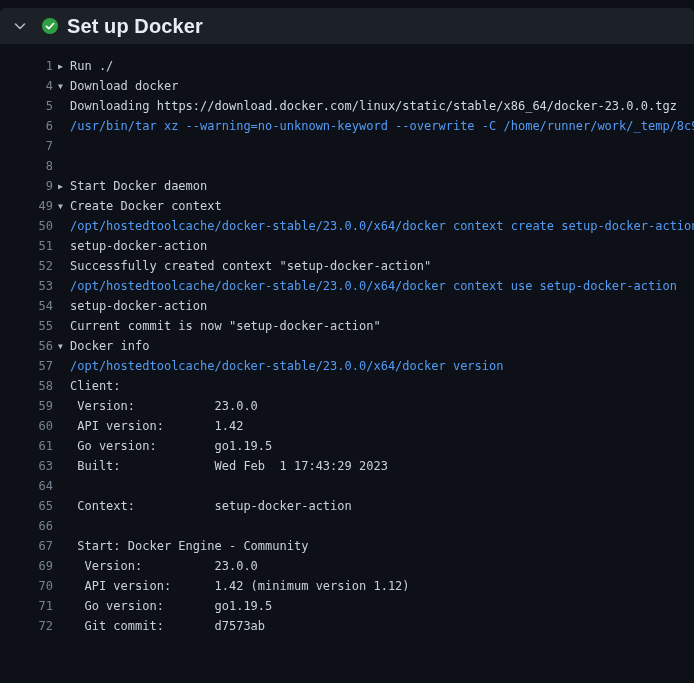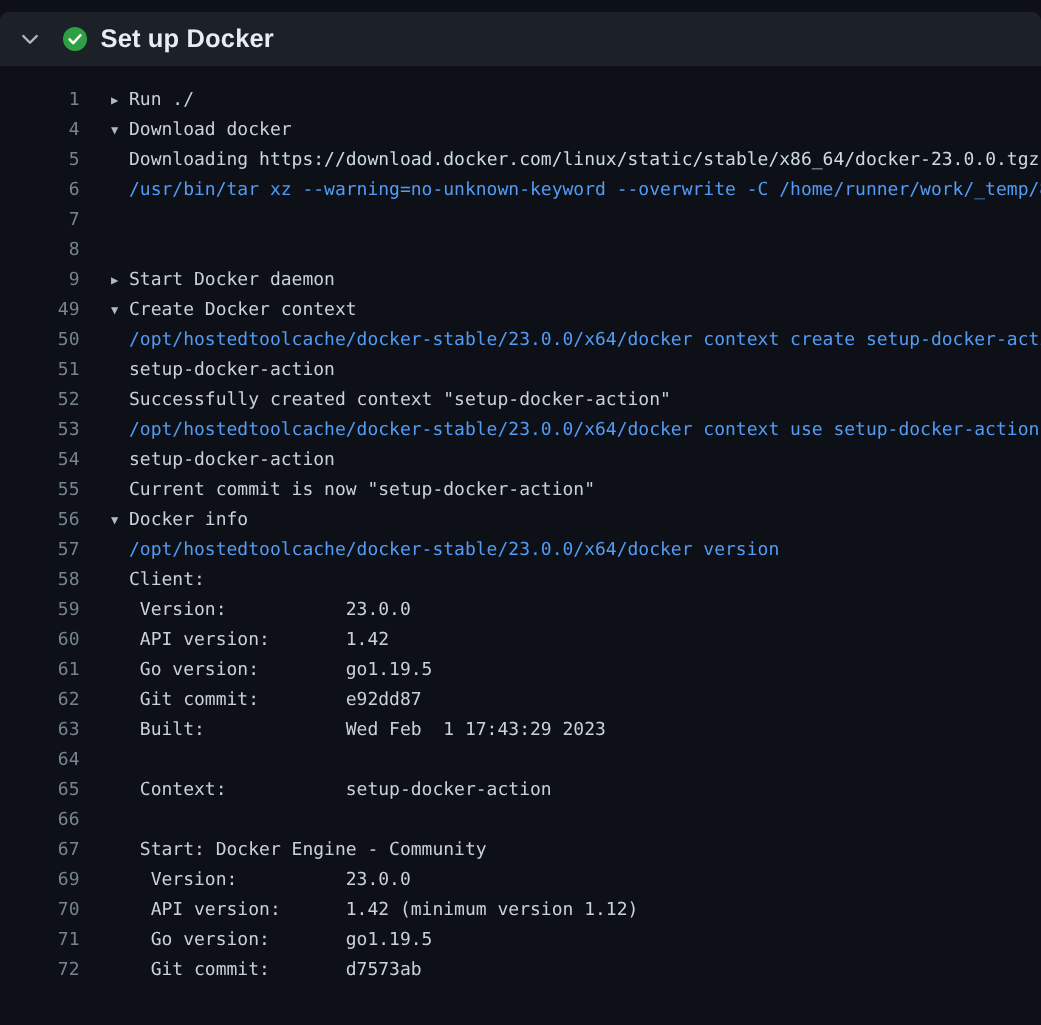--- a/index.html
+++ b/index.html
@@ -23,21 +23,21 @@
     display: flex;
     align-items: center;
     padding: 0 12px;
     border-radius: 6px 6px 0 0;
     cursor: pointer;
   }
   .chev { width: 16px; height: 16px; display: inline-flex; margin-right: 14px; flex: none; }
   .check { width: 16px; height: 16px; display: inline-flex; margin-right: 9px; flex: none; }
   .step-title {
     color: #e6edf3;
-    font-size: 17px;
+    font-size: 20px;
     font-weight: 600;
     letter-spacing: 0.1px;
   }
 
   .log {
     padding-top: 12px;
     font-family: "DejaVu Sans Mono", "Liberation Mono", monospace;
     font-size: 12px;
   }
   .log-line {
@@ -46,21 +46,21 @@
     line-height: 20px;
     white-space: pre;
   }
   .gutter {
     width: 53px;
     flex: none;
     text-align: right;
     color: #768390;
     cursor: pointer;
   }
-  .content { margin-left: 21px; }
+  .content { margin-left: 5px; }
   .content.plain { padding-left: 12px; }
   .content.group { cursor: pointer; }
   .arrow {
     display: inline-block;
     width: 12px;
     font-size: 8px;
     color: #adbac7;
     vertical-align: 1px;
   }
   .seg-text { color: #c9d1d9; }
@@ -101,21 +101,20 @@
       <div class="log-line"><span class="gutter">52</span><span class="content plain"><span class="seg-text">Successfully created context "setup-docker-action"</span></span></div>
       <div class="log-line"><span class="gutter">53</span><span class="content plain"><span class="seg-command">/opt/hostedtoolcache/docker-stable/23.0.0/x64/docker context use setup-docker-action</span></span></div>
       <div class="log-line"><span class="gutter">54</span><span class="content plain"><span class="seg-text">setup-docker-action</span></span></div>
       <div class="log-line"><span class="gutter">55</span><span class="content plain"><span class="seg-text">Current commit is now "setup-docker-action"</span></span></div>
       <div class="log-line"><span class="gutter">56</span><span class="content group"><span class="arrow">▼</span><span class="seg-text">Docker info</span></span></div>
       <div class="log-line"><span class="gutter">57</span><span class="content plain"><span class="seg-command">/opt/hostedtoolcache/docker-stable/23.0.0/x64/docker version</span></span></div>
       <div class="log-line"><span class="gutter">58</span><span class="content plain"><span class="seg-text">Client:</span></span></div>
       <div class="log-line"><span class="gutter">59</span><span class="content plain"><span class="seg-text"> Version:           23.0.0</span></span></div>
       <div class="log-line"><span class="gutter">60</span><span class="content plain"><span class="seg-text"> API version:       1.42</span></span></div>
       <div class="log-line"><span class="gutter">61</span><span class="content plain"><span class="seg-text"> Go version:        go1.19.5</span></span></div>
-      <div class="log-line"><span class="gutter">62</span><span class="content plain"><span class="seg-text"> Git commit:        e92dd87</span></span></div>
       <div class="log-line"><span class="gutter">63</span><span class="content plain"><span class="seg-text"> Built:             Wed Feb  1 17:43:29 2023</span></span></div>
       <div class="log-line"><span class="gutter">64</span></div>
       <div class="log-line"><span class="gutter">65</span><span class="content plain"><span class="seg-text"> Context:           setup-docker-action</span></span></div>
       <div class="log-line"><span class="gutter">66</span><span class="content plain"><span class="seg-text"></span></span></div>
       <div class="log-line"><span class="gutter">67</span><span class="content plain"><span class="seg-text"> Start: Docker Engine - Community</span></span></div>
       <div class="log-line"><span class="gutter">69</span><span class="content plain"><span class="seg-text">  Version:          23.0.0</span></span></div>
       <div class="log-line"><span class="gutter">70</span><span class="content plain"><span class="seg-text">  API version:      1.42 (minimum version 1.12)</span></span></div>
       <div class="log-line"><span class="gutter">71</span><span class="content plain"><span class="seg-text">  Go version:       go1.19.5</span></span></div>
       <div class="log-line"><span class="gutter">72</span><span class="content plain"><span class="seg-text">  Git commit:       d7573ab</span></span></div>
     </div>

